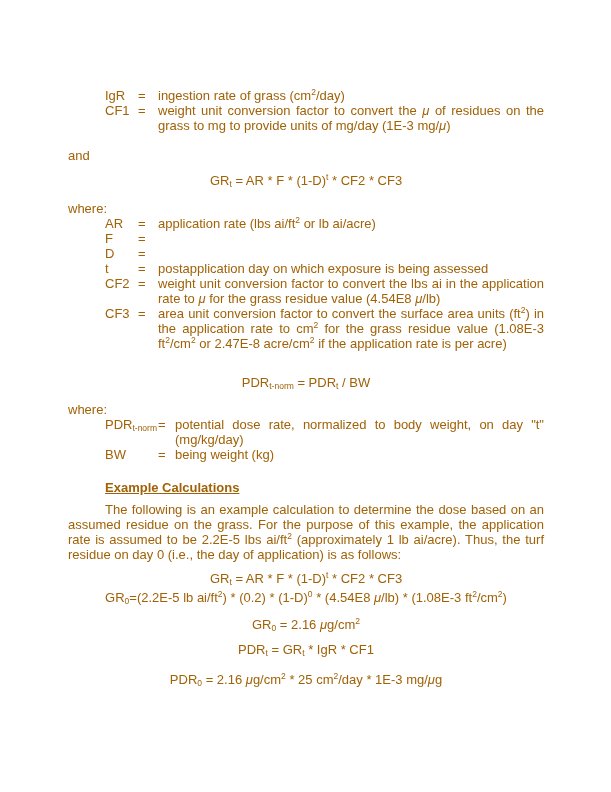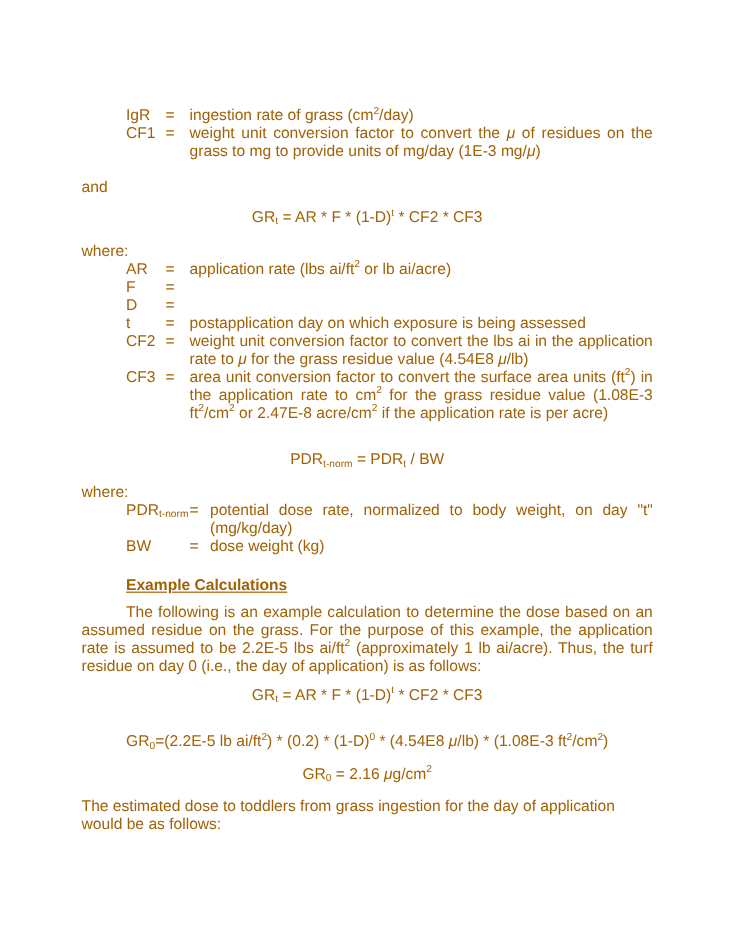--- a/index.html
+++ b/index.html
@@ -30,21 +30,21 @@
   .where-label.wl2{margin-top:12px;}
   .para-pdr{margin-top:12px;}
   .f2{margin-top:24px;}
   .section-heading{
     margin:18px 0 0 37px;
     font-weight:bold;
     text-decoration:underline;
   }
   .example-para{margin-top:7px;text-align:justify;text-indent:37px;}
   .f3{margin-top:9px;}
-  .f4{margin-top:24px;}
+  .f4{margin-top:4px;}
   .f5{margin-top:12px;}
   .para-estimated{margin-top:12px;}
   .f6{margin-top:10px;}
   .f7{margin-top:15px;}
   .footer-draft{
     position:absolute;left:68px;top:754px;
     font-style:italic;font-weight:600;font-size:11px;line-height:13px;
     letter-spacing:0.2px;
   }
   .footer-pageno{
@@ -115,35 +115,34 @@
 
     <div class="def-list w2">
       <div class="def-row">
         <span class="term">PDR<sub>t-norm</sub></span>
         <span class="eq">=</span>
         <span class="def">potential dose rate, normalized to body weight, on day "t" (mg/kg/day)</span>
       </div>
       <div class="def-row">
         <span class="term">BW</span>
         <span class="eq">=</span>
-        <span class="def">dose weight (kg)</span>
+        <span class="def">being weight (kg)</span>
       </div>
     </div>
 
     <div class="section-heading">Example Calculations</div>
 
     <div class="example-para">The following is an example calculation to determine the dose based on an assumed residue on the grass.  For the purpose of this example, the application rate is assumed to be 2.2E-5 lbs ai/ft<sup>2</sup> (approximately 1 lb ai/acre).  Thus, the turf residue on day 0 (i.e., the day of application) is as follows:</div>
 
     <div class="formula f3">GR<sub>t</sub> = AR * F * (1-D)<sup>t</sup> * CF2 * CF3</div>
 
     <div class="formula f4">GR<sub>0</sub>=(2.2E-5 lb ai/ft<sup>2</sup>) * (0.2) * (1-D)<sup>0</sup> * (4.54E8 <i>μ</i>/lb) * (1.08E-3 ft<sup>2</sup>/cm<sup>2</sup>)</div>
 
     <div class="formula f5">GR<sub>0</sub> = 2.16 <i>μ</i>g/cm<sup>2</sup></div>
 
-    <div class="para-estimated">The estimated dose to toddlers from grass ingestion for the day of application would be as follows:</div>
 
     <div class="formula f6">PDR<sub>t</sub> = GR<sub>t</sub> * IgR * CF1</div>
 
     <div class="formula f7">PDR<sub>0</sub> = 2.16 <i>μ</i>g/cm<sup>2</sup> * 25 cm<sup>2</sup>/day * 1E-3 mg/<i>μ</i>g</div>
 
   </div>
 
   <div class="footer-pageno">26</div>
 </div>
 

